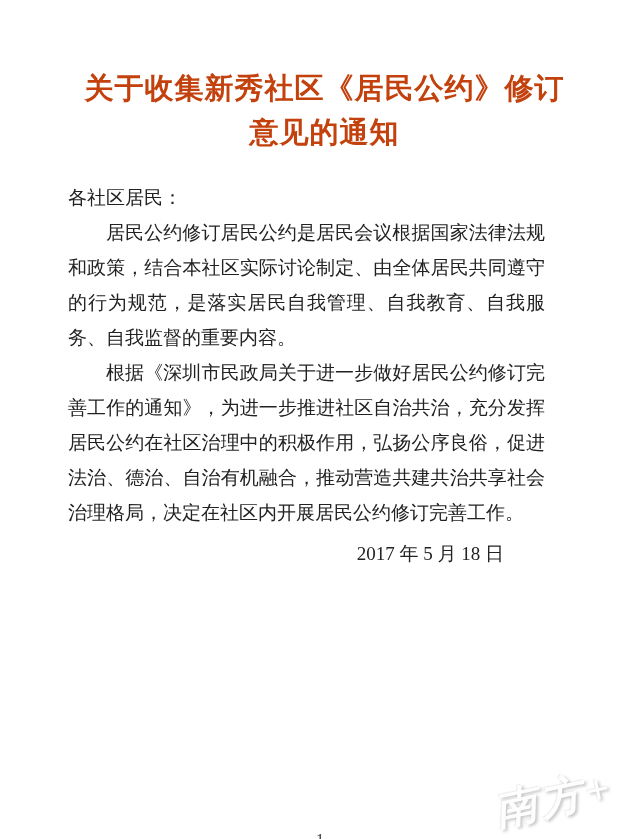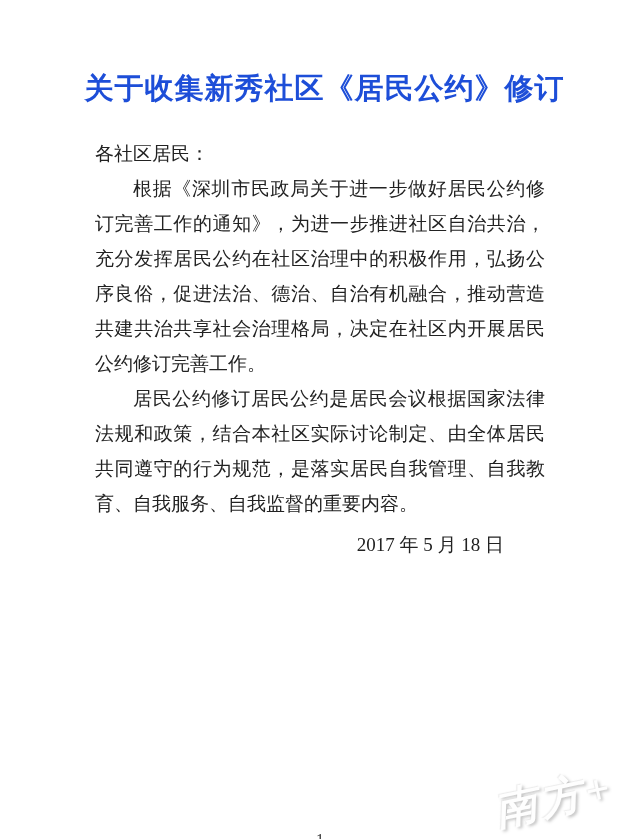--- a/index.html
+++ b/index.html
@@ -16,26 +16,26 @@
     overflow: hidden;
     color: #1c1c1c;
   }
   .doc-title {
     margin-top: 66px;
     text-align: center;
     font-size: 29px;
     font-weight: bold;
     line-height: 44px;
     letter-spacing: 1px;
-    color: #1d4ed8;
+    color: #c2410c;
     padding-left: 9px;
   }
   .doc-title .title-line { display: block; }
   .doc-body {
-    margin: 26px 95px 0 95px;
+    margin: 26px 95px 0 68px;
     font-size: 19px;
     line-height: 35px;
     text-align: justify;
     color: #222222;
   }
   .salutation {
     text-indent: 0;
   }
   .para {
     text-indent: 2em;
@@ -76,28 +76,29 @@
     color: #3a3a3a;
   }
 </style>
 </head>
 <body>
 
 <div class="page">
 
   <h1 class="doc-title">
     <span class="title-line">关于收集新秀社区《居民公约》修订</span>
+    <span class="title-line">意见的通知</span>
   </h1>
 
   <div class="doc-body">
     <p class="salutation">各社区居民：</p>
 
+    <p class="para">居民公约修订居民公约是居民会议根据国家法律法规和政策，结合本社区实际讨论制定、由全体居民共同遵守的行为规范，是落实居民自我管理、自我教育、自我服务、自我监督的重要内容。</p>
+
     <p class="para">根据《深圳市民政局关于进一步做好居民公约修订完善工作的通知》，为进一步推进社区自治共治，充分发挥居民公约在社区治理中的积极作用，弘扬公序良俗，促进法治、德治、自治有机融合，推动营造共建共治共享社会治理格局，决定在社区内开展居民公约修订完善工作。</p>
-
-    <p class="para">居民公约修订居民公约是居民会议根据国家法律法规和政策，结合本社区实际讨论制定、由全体居民共同遵守的行为规范，是落实居民自我管理、自我教育、自我服务、自我监督的重要内容。</p>
 
 
 
     <div class="date">2017 年 5 月 18 日</div>
   </div>
 
   <div class="watermark">南方+</div>
 
   <div class="page-number">1</div>
 

